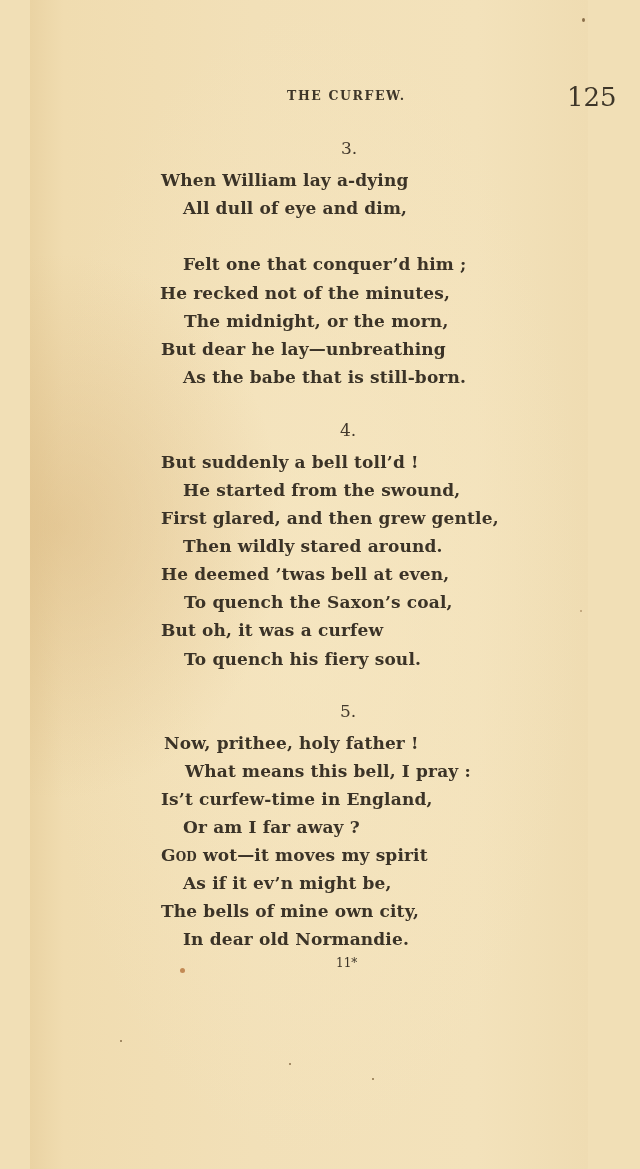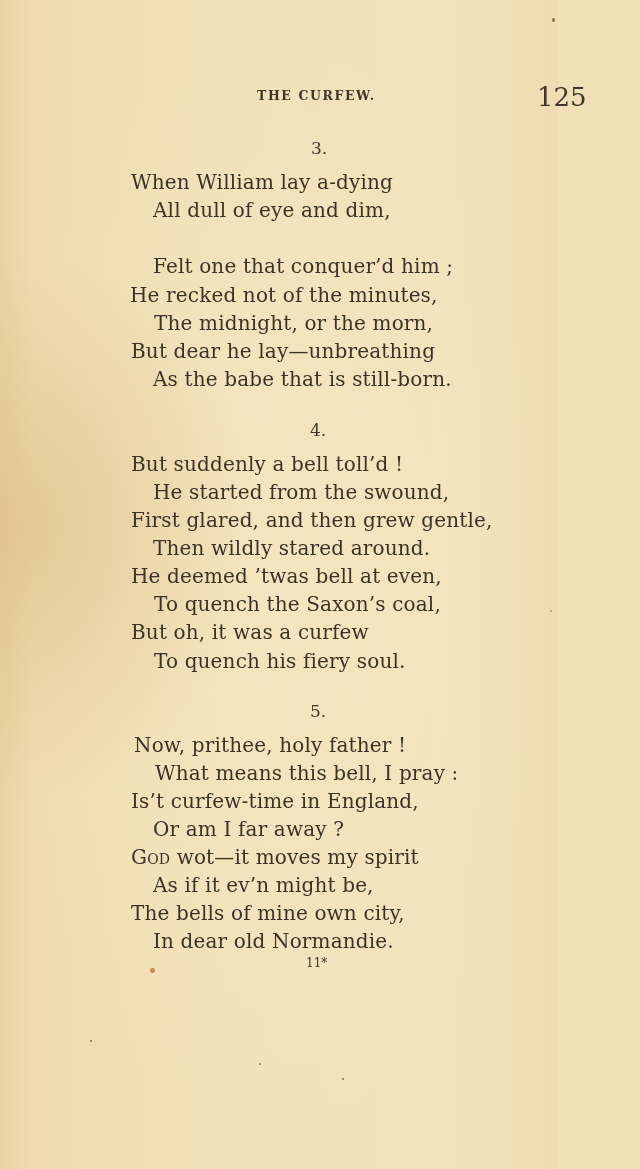--- a/index.html
+++ b/index.html
@@ -15,20 +15,21 @@
     .page {
       position: relative;
       width: 558px;
       height: 1169px;
       background:
         radial-gradient(ellipse at 5% 45%, rgba(214,176,118,0.45) 0%, rgba(214,176,118,0) 30%),
         radial-gradient(ellipse at 50% 50%, rgba(247,232,196,0.6) 0%, rgba(247,232,196,0) 70%),
         linear-gradient(90deg, #ead3a3 0%, #f0dcb0 6%, #f2e0b8 40%, #f3e2bb 80%, #efdcb2 100%);
       color: #3b3327;
       font-family: "DejaVu Serif", "Liberation Serif", serif;
+      margin-left: 30px;
     }
     .running-head {
       position: absolute;
       left: 257px;
       top: 88px;
       font-size: 12.5px;
       letter-spacing: 1.6px;
       font-weight: bold;
       color: #3e3629;
     }
@@ -39,24 +40,25 @@
       font-size: 26px;
       color: #3e3629;
     }
     .stanza-num {
       position: absolute;
       font-size: 17px;
       color: #43392c;
     }
     .line {
       position: absolute;
-      font-size: 20px;
+      font-size: 17px;
       white-space: nowrap;
       color: #3b3327;
       letter-spacing: 0.15px;
+      font-weight: bold;
     }
     .sc { font-variant: small-caps; }
     .signature {
       position: absolute;
       left: 306px;
       top: 956px;
       font-size: 12px;
       color: #3b3327;
     }
     .speck {

